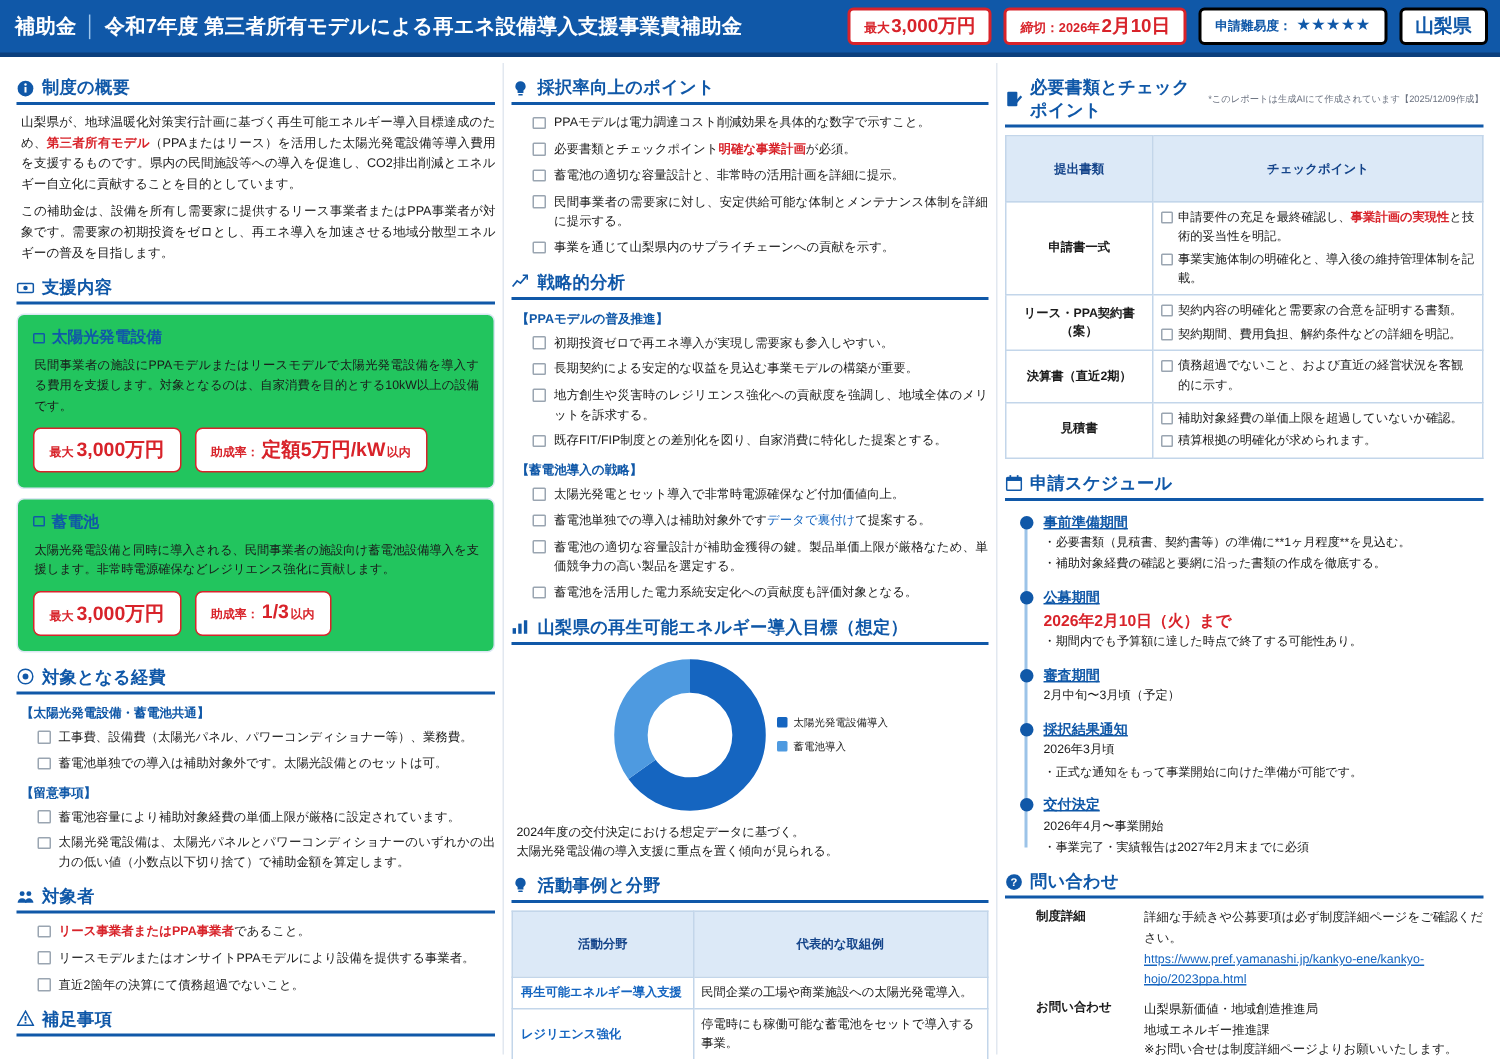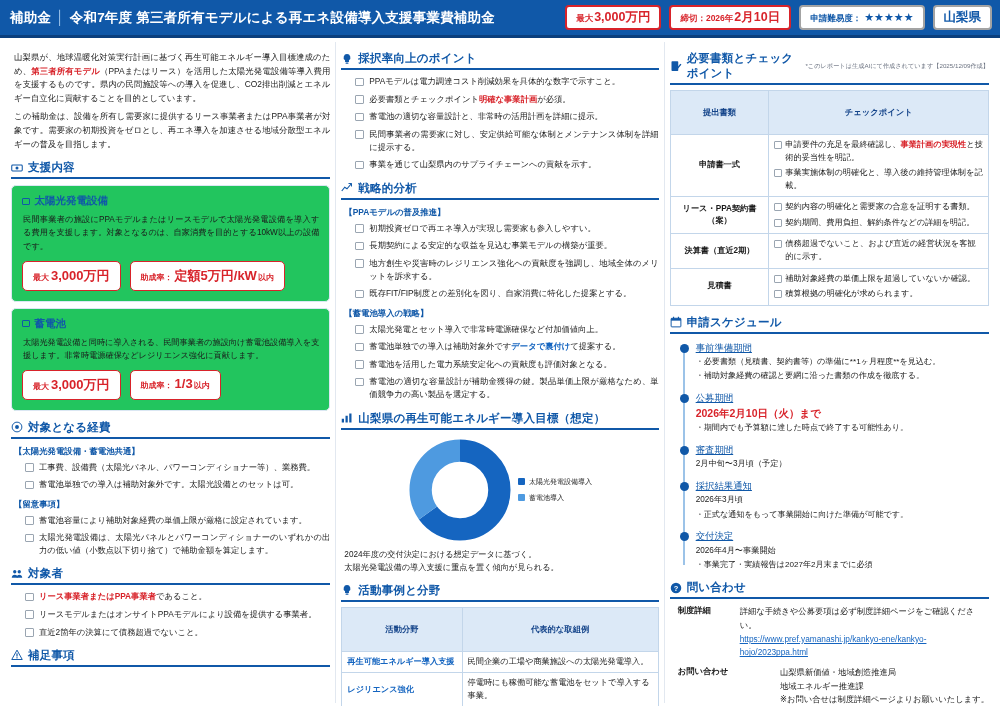--- a/index.html
+++ b/index.html
@@ -23,21 +23,21 @@
     white-space: nowrap; letter-spacing: .2px;
   }
   .topbar-title .sep { color: #9fc6ec; font-weight: normal; margin: 0 5px; }
   .badges { margin-left: auto; display: flex; align-items: center; gap: 8px; }
   .badge {
     background: #fff; border-radius: 4px; padding: 4px 9px;
     font-size: 12.5px; font-weight: bold; white-space: nowrap;
     display: flex; align-items: baseline; line-height: 1.1;
   }
   .badge.red { border: 2px solid #d8232a; color: #d8232a; }
-  .badge.blue { border: 2px solid #a3a3a3; color: #1058a8; }
+  .badge.blue { border: 2px solid #000000; color: #1058a8; }
   .badge .small { font-size: 8.5px; font-weight: bold; margin-right: 1px; }
   .badge .stars { letter-spacing: 0px; font-size: 11px; margin-left: 2px; color:#1058a8; }
 
   
   .page { display: flex; gap: 0; padding: 4px 6px 0 6px; height: 665px; }
   .col { width: 333px; padding: 0 5px; }
   .col.mid { border-left: 1px solid #e2e8f0; border-right: 1px solid #e2e8f0; }
 
   
   .sec { margin-top: 9px; }
@@ -46,21 +46,21 @@
     border-bottom: 2px solid #1058a8;
     padding-bottom: 2px; margin-bottom: 5px;
   }
   .sec-title { color: #1058a8; font-size: 11.5px; font-weight: bold; letter-spacing:.2px; }
   .sec-ico { width: 12px; height: 12px; flex: none; color: #1058a8; display:block; }
   .sec-note { margin-left: auto; font-size: 6.2px; color: #6b7280; white-space: nowrap; }
 
   
   p.body { font-size: 8.4px; line-height: 1.62; margin: 5px 0 0 3px; text-align: justify; }
   .hl-red { color: #d8232a; font-weight: bold; }
-  .hl-blue { color: #1565c0; font-weight: bold; margin-top: 32px; }
+  .hl-blue { color: #1565c0; font-weight: normal; margin-top: 32px; }
 
   
   ul.check { list-style: none; margin: 4px 0 0 14px; }
   ul.check > li {
     position: relative; padding-left: 14px;
     font-size: 8.3px; line-height: 1.58; margin-bottom: 4.5px; text-align: justify;
   }
   ul.check > li::before {
     content: ""; position: absolute; left: 0; top: 2.5px;
     width: 6.5px; height: 6.5px; border: 1px solid #9aa5b1; border-radius: 1px;
@@ -117,27 +117,27 @@
   .timeline::before {
     content:""; position:absolute; left: 3.5px; top: 4px; bottom: 6px;
     width: 2px; background: #9cc3e8;
   }
   .tl-item { position: relative; margin-bottom: 9px; }
   .tl-item:last-child { margin-bottom: 0; }
   .tl-dot {
     position: absolute; left: -16px; top: 2px;
     width: 9px; height: 9px; border-radius: 50%; background: #1058a8;
   }
-  .tl-title { color: #1058a8; font-size: 9.4px; font-weight: normal; text-decoration: underline; }
+  .tl-title { color: #1058a8; font-size: 9.4px; font-weight: bold; text-decoration: underline; }
   .tl-big { color: #d8232a; font-size: 10.5px; font-weight: bold; margin-top: 2px; }
   .tl-sub { font-size: 8.2px; margin-top: 1.5px; line-height: 1.55; }
   .tl-note { font-size: 8.1px; margin-top: 1.5px; line-height: 1.55; }
 
   
-  .contact-row { display: flex; margin-top: 6px; margin-left: 8px; justify-content: space-between; }
+  .contact-row { display: flex; gap: 10px; margin-top: 6px; margin-left: 21px; }
   .contact-key { font-size: 8.3px; font-weight: bold; width: 62px; flex: none; }
   .contact-val { font-size: 8.3px; line-height: 1.65; }
   .contact-val a { color: #1565c0; }
 </style>
 </head>
 <body>
 
 <div class="topbar">
   <div class="topbar-title">
     <span>補助金</span><span class="sep">│</span><span>令和7年度 第三者所有モデルによる再エネ設備導入支援事業費補助金</span>
@@ -159,20 +159,28 @@
       <span>山梨県</span>
     </div>
   </div>
 </div>
 
 <div class="page">
 
   <div class="col left">
 
     <div class="sec">
+      <div class="sec-head">
+        <svg class="sec-ico" viewBox="0 0 16 16">
+            <circle cx="8" cy="8" r="7" fill="#1058a8"></circle>
+            <rect x="7.1" y="6.6" width="1.8" height="5" fill="#fff"></rect>
+            <circle cx="8" cy="4.4" r="1.1" fill="#fff"></circle>
+          </svg>
+        <span class="sec-title">制度の概要</span>
+      </div>
       <p class="body"><span>山梨県が、地球温暖化対策実行計画に基づく再生可能エネルギー導入目標達成のため、</span><span class="hl-red">第三者所有モデル</span><span>（PPAまたはリース）を活用した太陽光発電設備等導入費用を支援するものです。県内の民間施設等への導入を促進し、CO2排出削減とエネルギー自立化に貢献することを目的としています。</span></p>
       <p class="body">この補助金は、設備を所有し需要家に提供するリース事業者またはPPA事業者が対象です。需要家の初期投資をゼロとし、再エネ導入を加速させる地域分散型エネルギーの普及を目指します。</p>
     </div>
 
     <div class="sec">
       <div class="sec-head">
         <svg class="sec-ico" viewBox="0 0 16 16">
             <rect x="1" y="4" width="14" height="8" rx="1.2" fill="none" stroke="#1058a8" stroke-width="1.4"></rect>
             <circle cx="8" cy="8" r="2" fill="#1058a8"></circle>
           </svg>
@@ -299,22 +307,22 @@
       <ul class="check">
         <li>初期投資ゼロで再エネ導入が実現し需要家も参入しやすい。</li>
         <li>長期契約による安定的な収益を見込む事業モデルの構築が重要。</li>
         <li>地方創生や災害時のレジリエンス強化への貢献度を強調し、地域全体のメリットを訴求する。</li>
         <li>既存FIT/FIP制度との差別化を図り、自家消費に特化した提案とする。</li>
       </ul>
       <div class="grp-label">【蓄電池導入の戦略】</div>
       <ul class="check">
         <li>太陽光発電とセット導入で非常時電源確保など付加価値向上。</li>
         <li><span>蓄電池単独での導入は補助対象外です</span><span class="hl-blue">データで裏付け</span><span>て提案する。</span></li>
+        <li>蓄電池の適切な容量設計が補助金獲得の鍵。製品単価上限が厳格なため、単価競争力の高い製品を選定する。</li>
         <li>蓄電池を活用した電力系統安定化への貢献度も評価対象となる。</li>
-        <li>蓄電池の適切な容量設計が補助金獲得の鍵。製品単価上限が厳格なため、単価競争力の高い製品を選定する。</li>
       </ul>
     </div>
 
     <div class="sec">
       <div class="sec-head">
         <svg class="sec-ico" viewBox="0 0 16 16">
             <rect x="1" y="9" width="3" height="5" fill="#1058a8"></rect>
             <rect x="6" y="5" width="3" height="9" fill="#1058a8"></rect>
             <rect x="11" y="2" width="3" height="12" fill="#1058a8"></rect>
           </svg>

